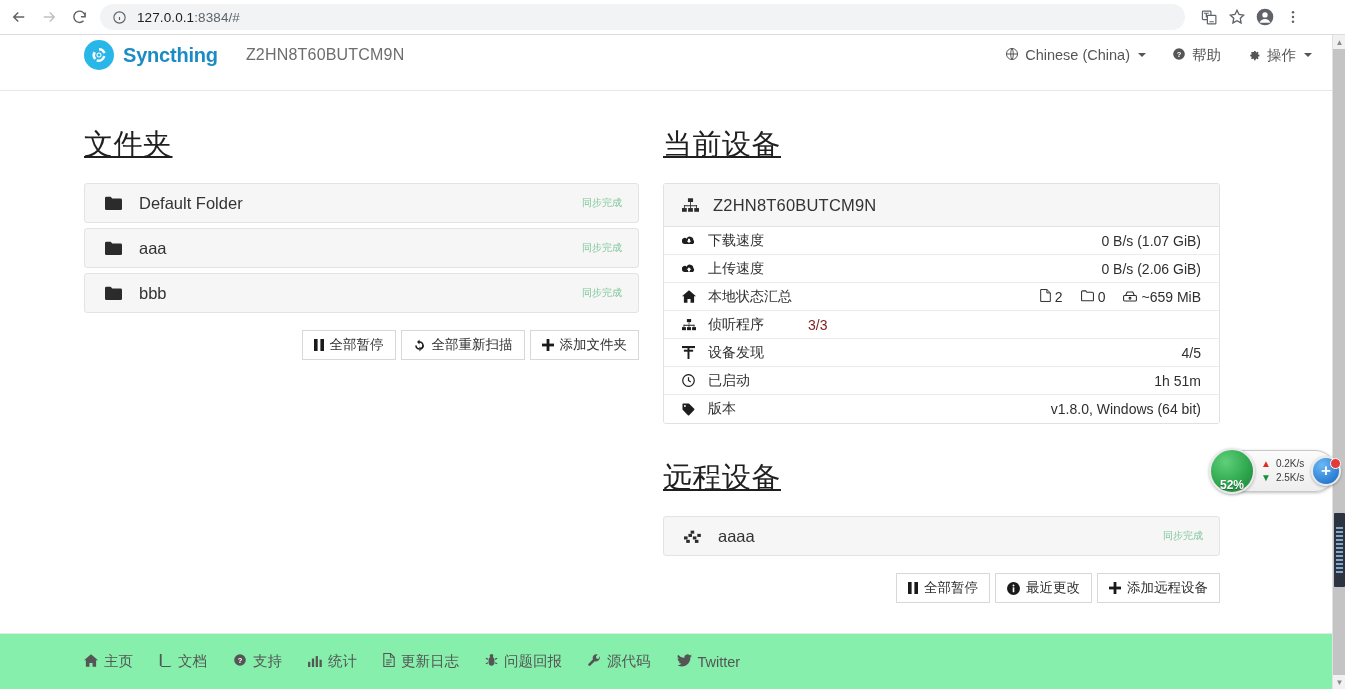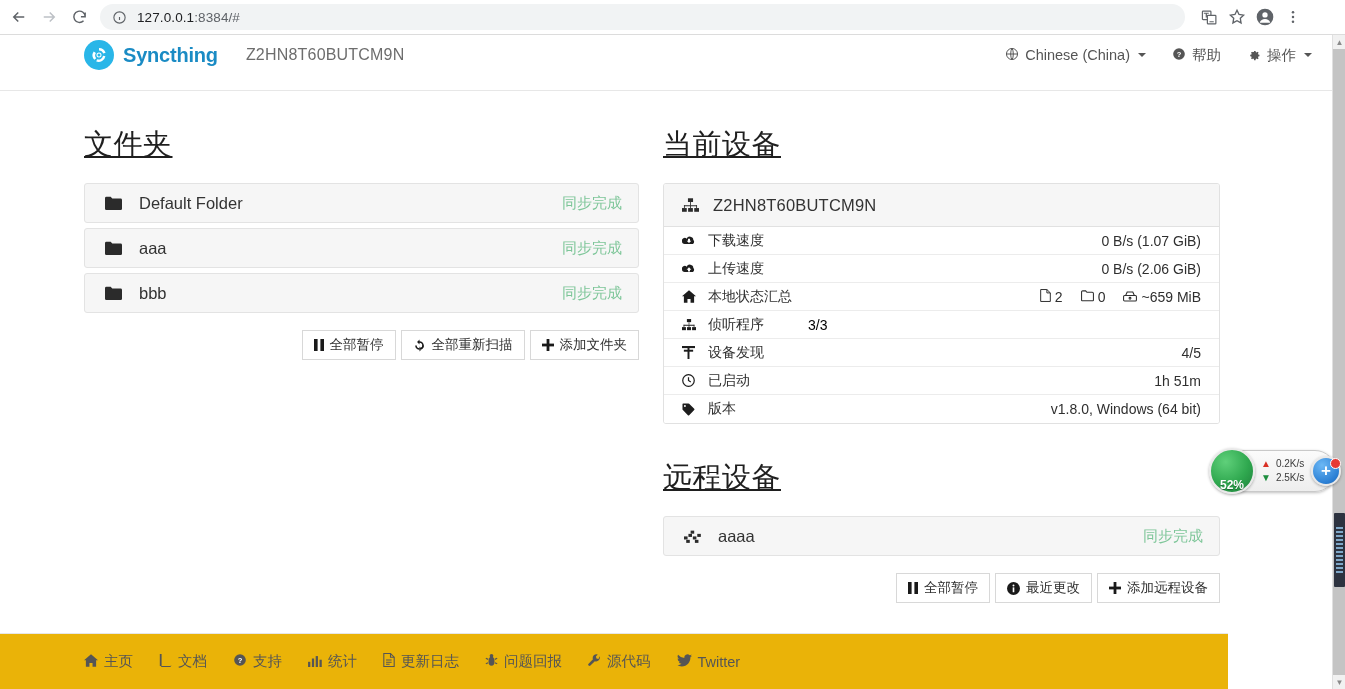--- a/index.html
+++ b/index.html
@@ -124,21 +124,21 @@
   .item-row .row-icon {
     width: 22px; display: flex; align-items: center;
     color: #2b2b2b; flex: none;
   }
   .item-row .row-name {
     margin-left: 12px;
     font-size: 16.5px; color: #333333;
   }
   .item-row .row-status {
     margin-left: auto;
-    font-size: 15px; color: #7ec699;
+    font-size: 10px; color: #7ec699;
   }
 
   
   .btn-row { display: flex; justify-content: flex-end; margin-top: 17px; }
   .btn {
     height: 30px;
     border: 1px solid #d8d8d8;
     background: #ffffff;
     font-size: 13.5px; color: #303030;
     display: flex; align-items: center; gap: 6px;
@@ -171,34 +171,34 @@
     display: flex; align-items: center;
     padding: 0 18px;
     border-bottom: 1px solid #ececec;
     font-size: 14px; color: #2f2f2f;
     background: #ffffff;
   }
   .stat-row:last-child { border-bottom: none; }
   .stat-row .s-ico { width: 18px; display: flex; align-items: center; color: #1d1d1d; flex: none; }
   .stat-row .s-label { margin-left: 8px; }
   .stat-row .s-val { margin-left: auto; display: flex; align-items: center; gap: 4px; }
-  .s-val.green { color: #000000; margin-left: 44px; }
+  .s-val.green { color: #7f1d1d; margin-left: 44px; }
   .mini-group { display: flex; align-items: center; gap: 4px; margin-left: 14px; }
   .mini-group:first-child { margin-left: 0; }
 
   
   #footer {
     position: absolute;
     left: 0; bottom: 0;
-    width: 1228px; height: 56px;
+    width: 1332px; height: 56px;
     border-top: 1px solid #e7e7e7;
     display: flex; align-items: center;
     padding-left: 84px;
     gap: 26px;
-    background: #eab308;
+    background: #86efac;
   }
   .foot-link {
     display: flex; align-items: center; gap: 6px;
     font-size: 14.5px; color: #555555;
     white-space: nowrap;
   }
 
   
   #speed-widget {
     position: absolute;

